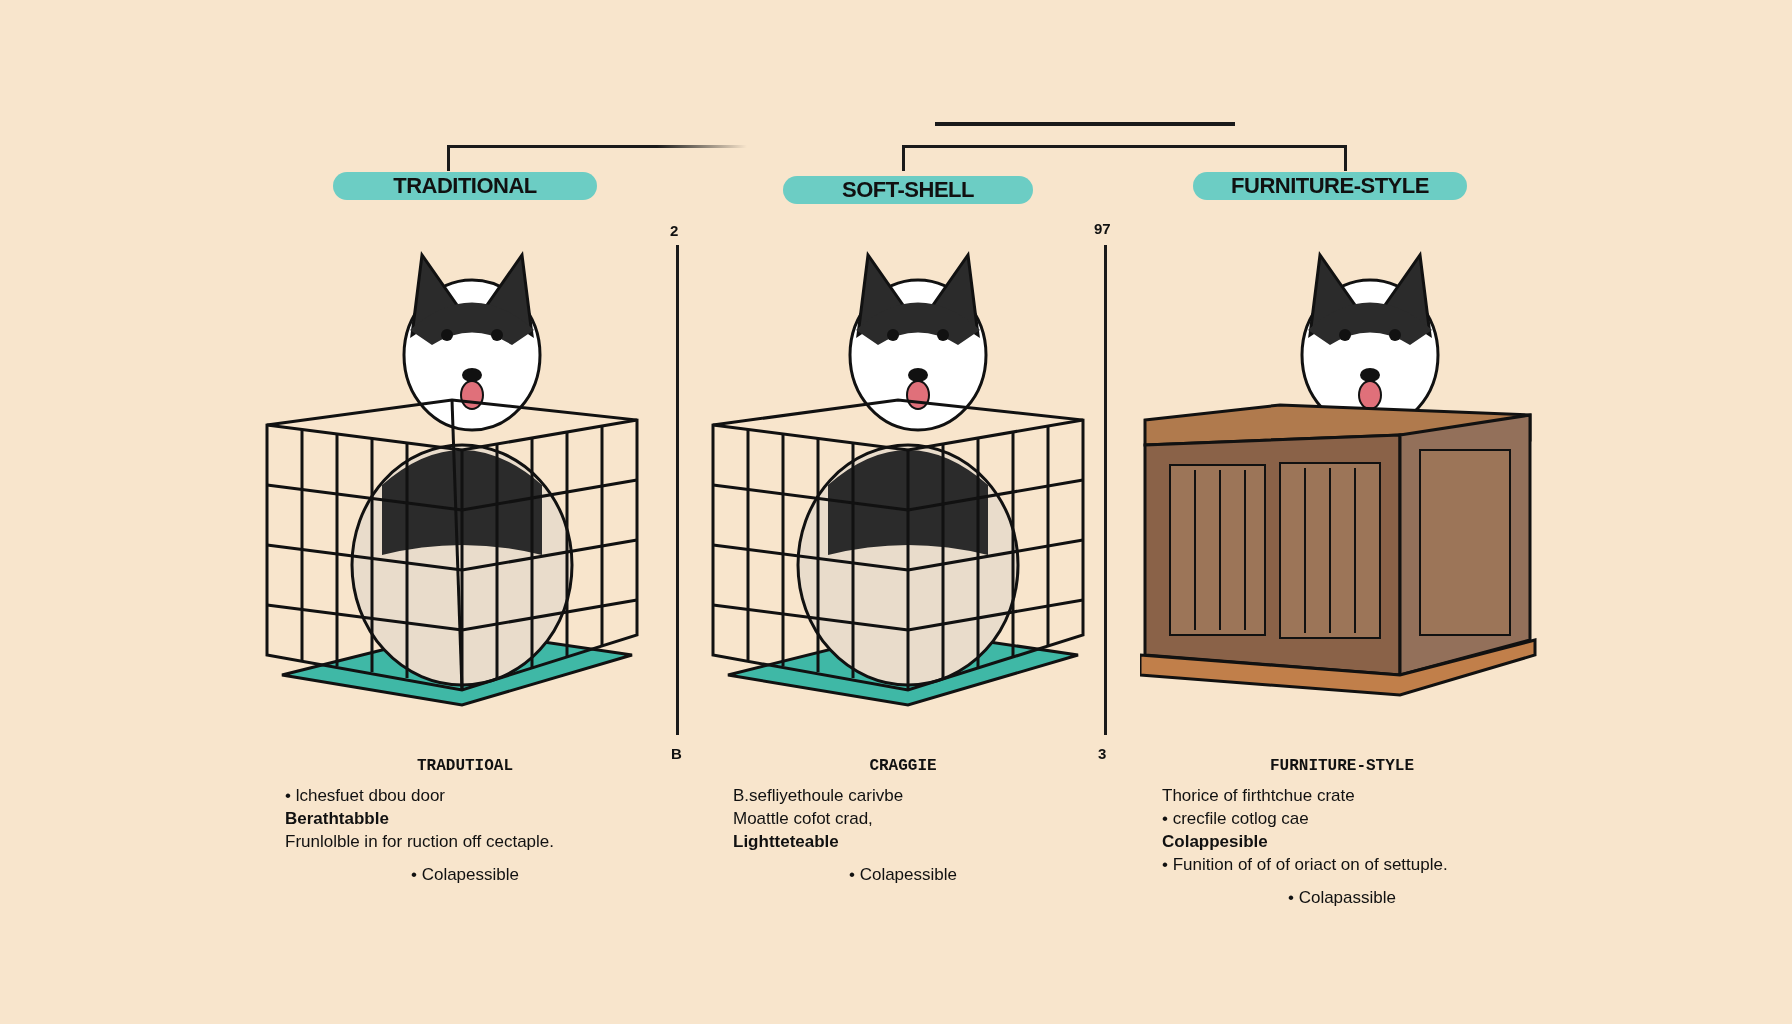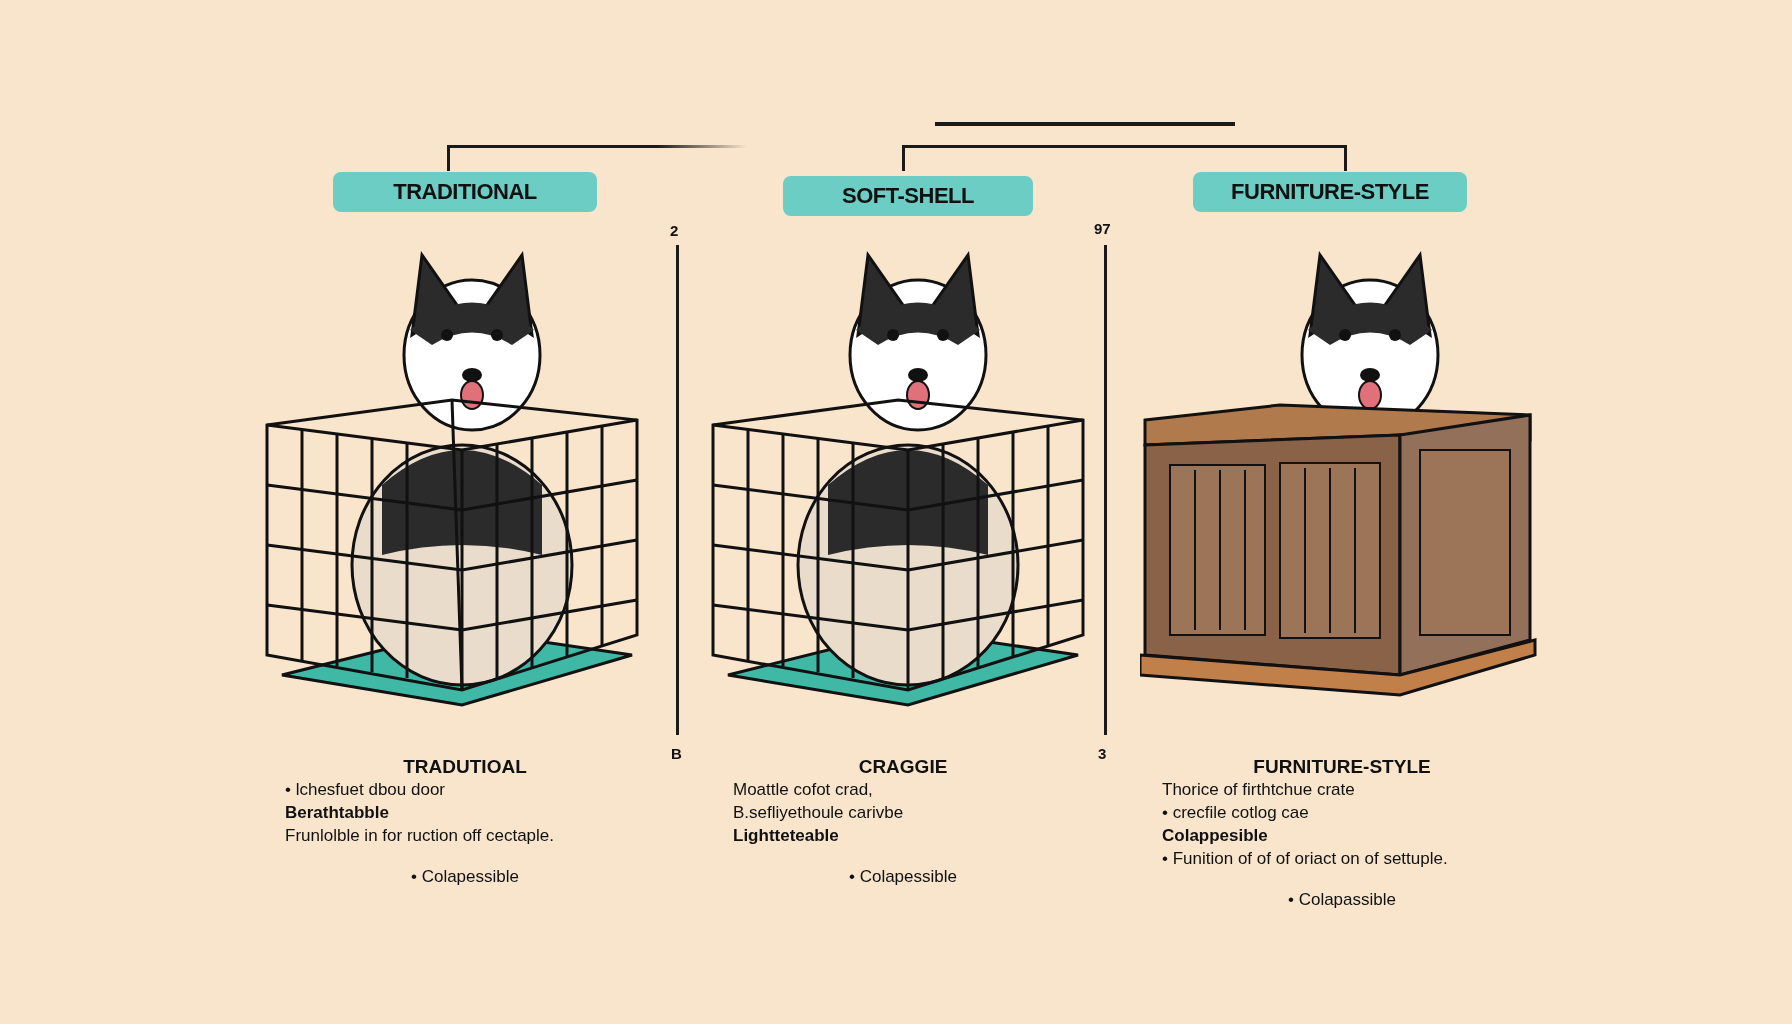--- a/index.html
+++ b/index.html
@@ -1,22 +1,22 @@
 <!DOCTYPE html>
 <html><head>
 <meta charset="utf-8">
 <style>
   html,body{margin:0;padding:0;}
   body{width:1792px;height:1024px;background:#f8e5cc;position:relative;overflow:hidden;font-family:"Liberation Sans",sans-serif;color:#111;}
   .line{position:absolute;background:#1a1a1a;}
-  .pill{position:absolute;height:40px;background:#6ccdc4;border-radius:8px;display:flex;align-items:center;justify-content:center;font-weight:bold;font-size:22px;letter-spacing:-0.5px;color:#111;}
+  .pill{position:absolute;height:28px;background:#6ccdc4;border-radius:16px;display:flex;align-items:center;justify-content:center;font-weight:bold;font-size:22px;letter-spacing:-0.5px;color:#111;}
   .marker{position:absolute;font-weight:bold;font-size:15px;}
   .caption{position:absolute;text-align:left;font-size:17px;line-height:23px;}
-  .caption .title{font-weight:bold;font-size:19px;text-align:center;margin-bottom:0;}
-  .caption .last{text-align:center;margin-top:18px;}
+  .caption .title{font-weight:bold;font-size:16px;text-align:center;margin-bottom:6px;font-family:Liberation Mono, monospace;}
+  .caption .last{text-align:center;margin-top:10px;}
   .illus{position:absolute;}
 </style>
 </head>
 <body>
 
 <div class="line" style="left:935px;top:122px;width:300px;height:4px;"></div>
 <div class="line" style="left:447px;top:145px;width:300px;height:3px;background:linear-gradient(90deg,#1a1a1a 70%,rgba(26,26,26,0));"></div>
 <div class="line" style="left:447px;top:145px;width:3px;height:26px;"></div>
 <div class="line" style="left:902px;top:145px;width:445px;height:3px;"></div>
 <div class="line" style="left:902px;top:145px;width:3px;height:26px;"></div>
@@ -134,22 +134,22 @@
 <div class="caption" style="left:285px;top:755px;width:360px;">
   <div class="title">TRADUTIOAL</div>
   <div>• lchesfuet dbou door</div>
   <div style="font-weight:bold;">Berathtabble</div>
   <div>Frunlolble in for ruction off cectaple.</div>
   <div class="last">• Colapessible</div>
 </div>
 
 <div class="caption" style="left:733px;top:755px;width:340px;">
   <div class="title">CRAGGIE</div>
+  <div>B.sefliyethoule carivbe</div>
   <div>Moattle cofot crad,</div>
-  <div>B.sefliyethoule carivbe</div>
   <div style="font-weight:bold;">Lightteteable</div>
   <div class="last">• Colapessible</div>
 </div>
 
 <div class="caption" style="left:1162px;top:755px;width:360px;">
   <div class="title">FURNITURE-STYLE</div>
   <div>Thorice of firthtchue crate</div>
   <div>• crecfile cotlog cae</div>
   <div style="font-weight:bold;">Colappesible</div>
   <div>• Funition of of of oriact on of settuple.</div>

